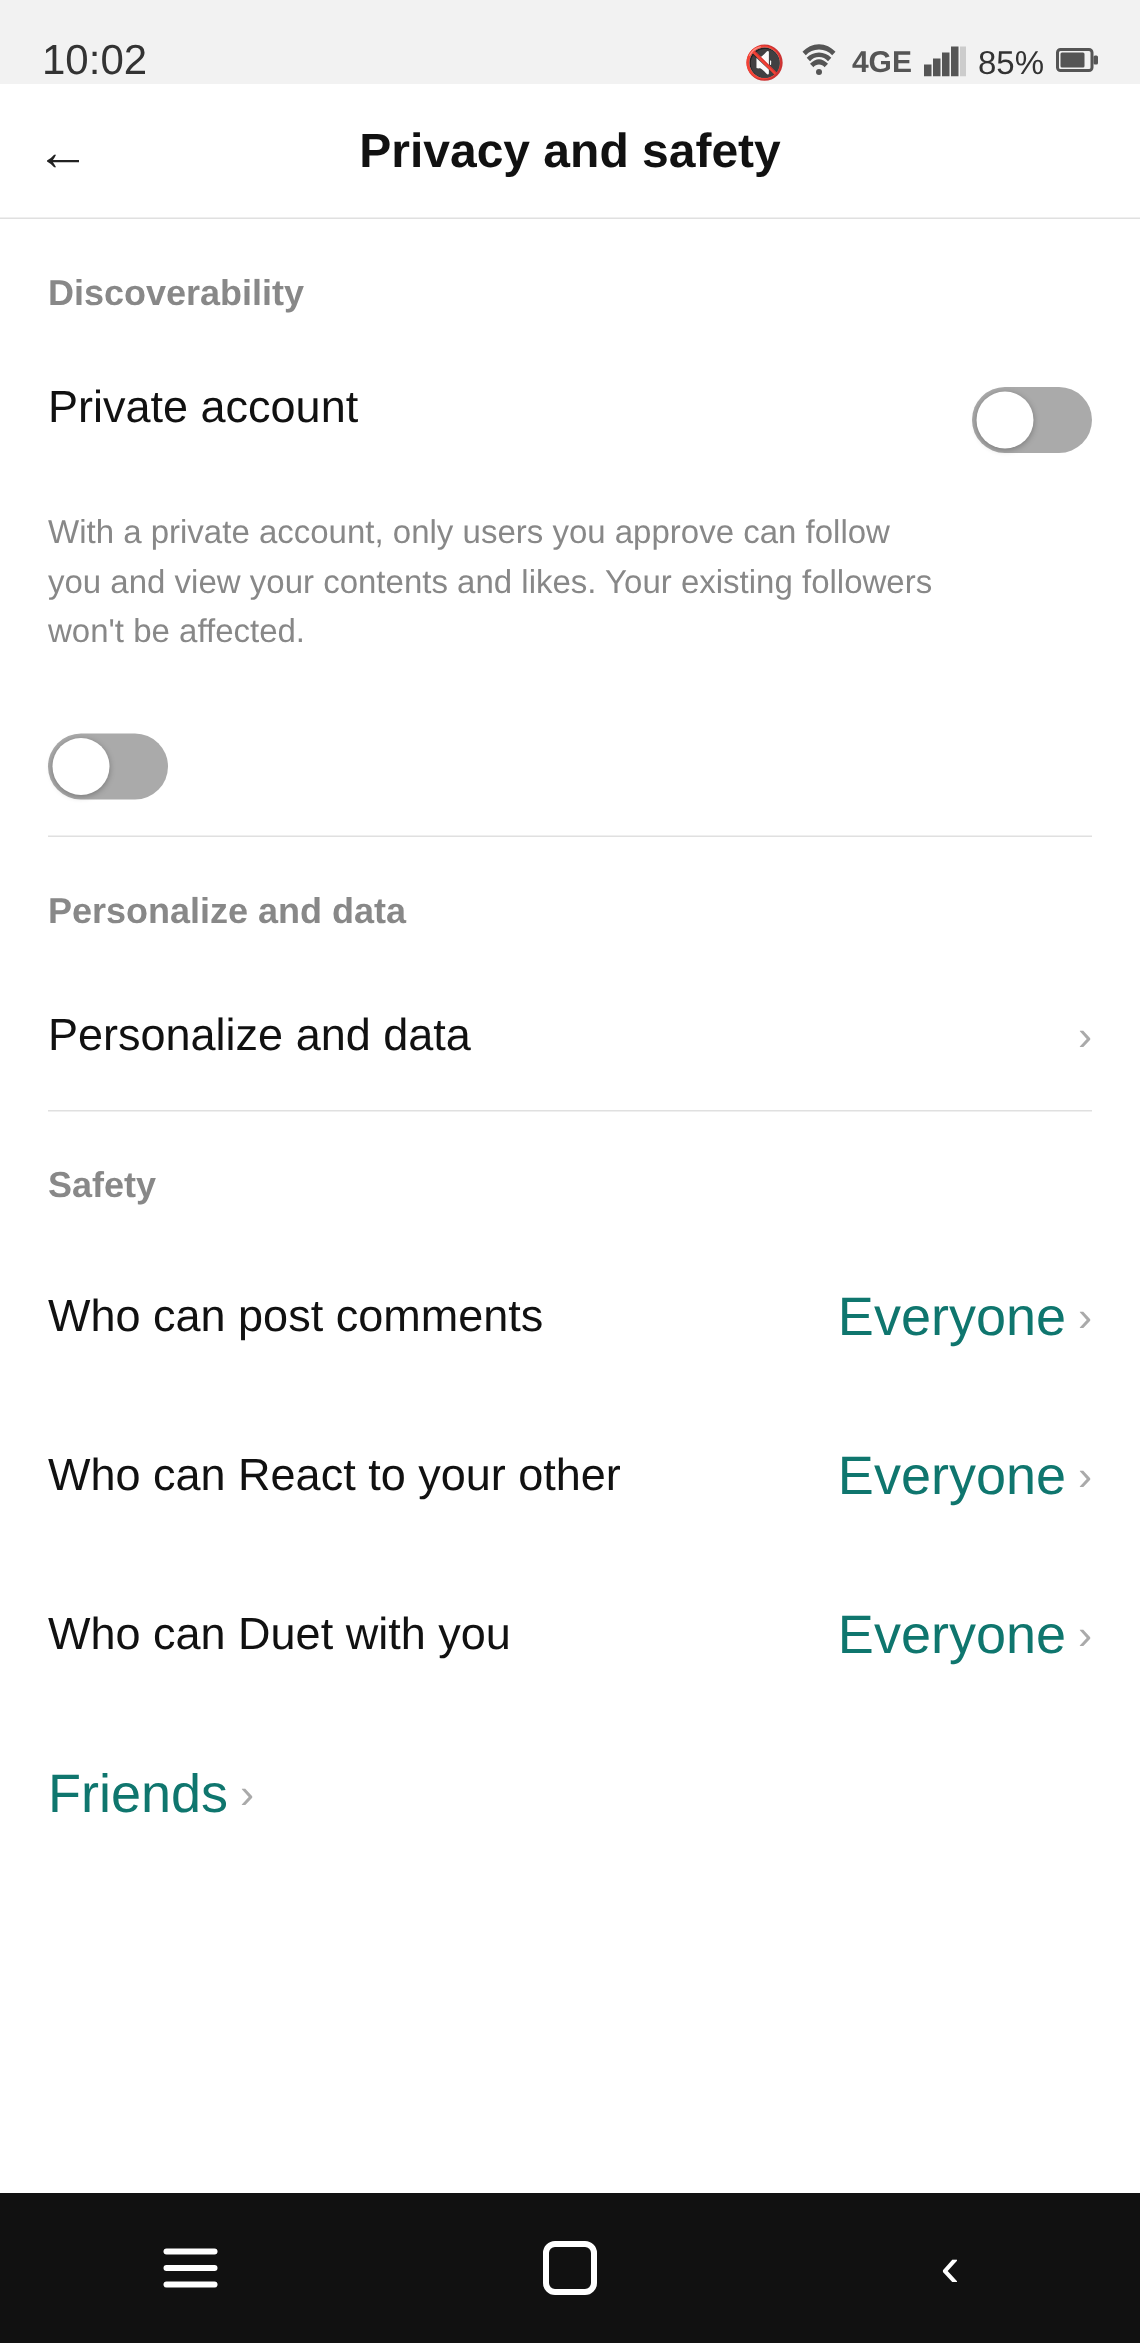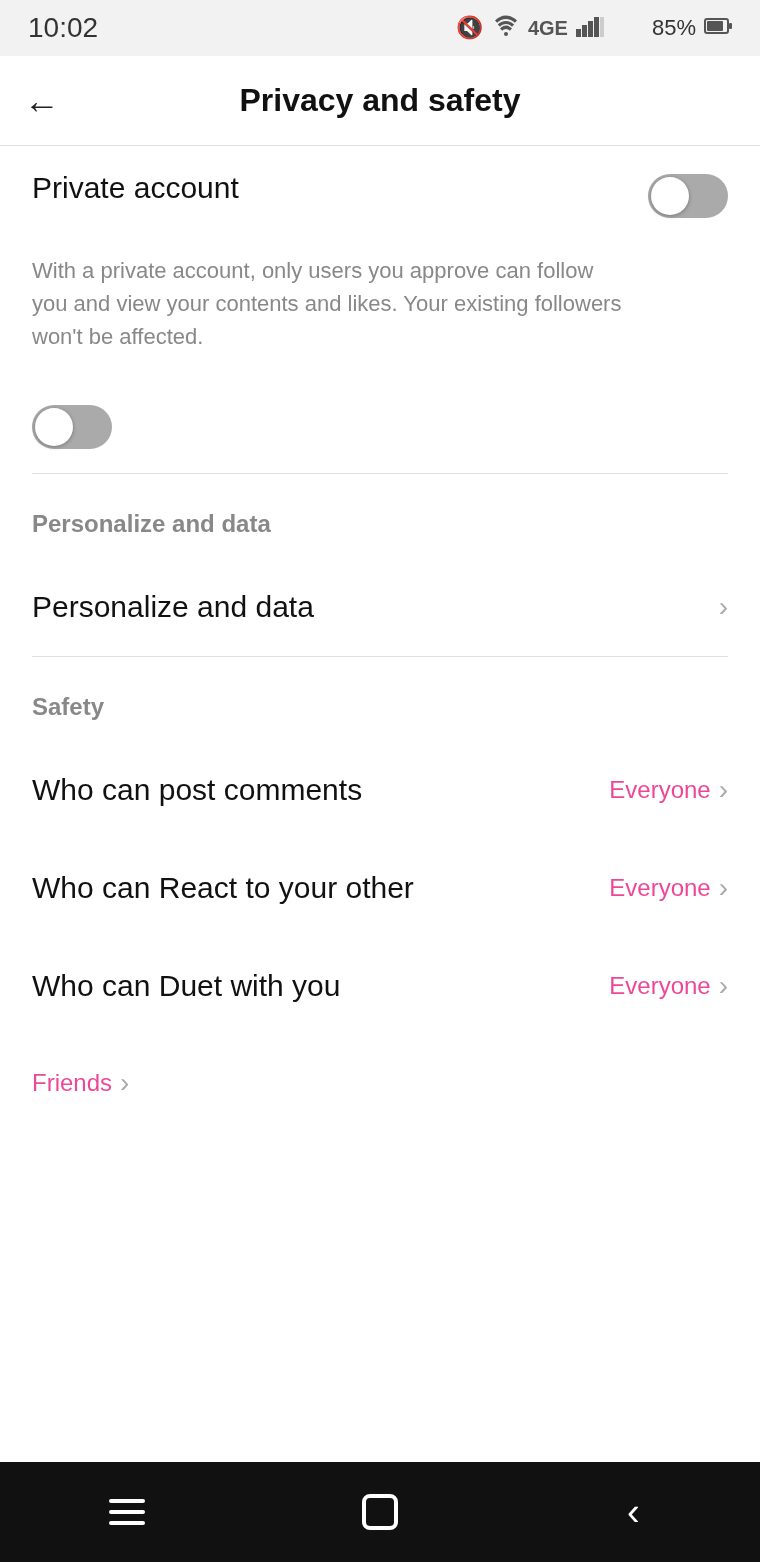--- a/index.html
+++ b/index.html
@@ -13,21 +13,21 @@
       color: #000000;
       position: relative;
     }
 
     
     .status-bar {
       width: 100%;
       height: 56px;
       background: #f2f2f2;
       display: flex;
-      align-items: center;
+      align-items: flex-end;
       justify-content: space-between;
       padding: 0 28px;
     }
     .status-time {
       font-size: 28px;
       font-weight: 500;
       color: #333;
     }
     .status-icons {
       display: flex;
@@ -35,21 +35,20 @@
       gap: 8px;
     }
     .status-icon-text {
       font-size: 22px;
       color: #555;
     }
     .battery-text {
       font-size: 22px;
       color: #333;
       font-weight: 500;
-      margin-left: 40px;
     }
 
     
     .header {
       width: 100%;
       height: 90px;
       background: #ffffff;
       display: flex;
       align-items: center;
       padding: 0 24px;
@@ -151,22 +150,22 @@
       font-size: 30px;
       color: #111;
     }
     .nav-row-right {
       display: flex;
       align-items: center;
       gap: 8px;
       color: #999;
     }
     .nav-row-value {
-      font-size: 24px;
-      color: #ec4899;
+      font-size: 36px;
+      color: #0f766e;
     }
     .chevron {
       font-size: 28px;
       color: #aaa;
     }
 
     
     .bottom-nav {
       position: absolute;
       bottom: 0;
@@ -260,20 +259,21 @@
   </div>
 </div>
 
 <div class="header">
   <span class="back-button">←</span>
   <span class="header-title">Privacy and safety</span>
 </div>
 
 <div class="content">
 
+  <div class="section-label">Discoverability</div>
 
   <div class="setting-item">
     <div class="setting-item-left">
       <div class="setting-title">Private account</div>
       <div class="setting-desc">With a private account, only users you approve can follow you and view your contents and likes. Your existing followers won't be affected.</div>
     </div>
     <div class="setting-toggle">
       <div class="toggle">
         <div class="toggle-knob"></div>
       </div>

